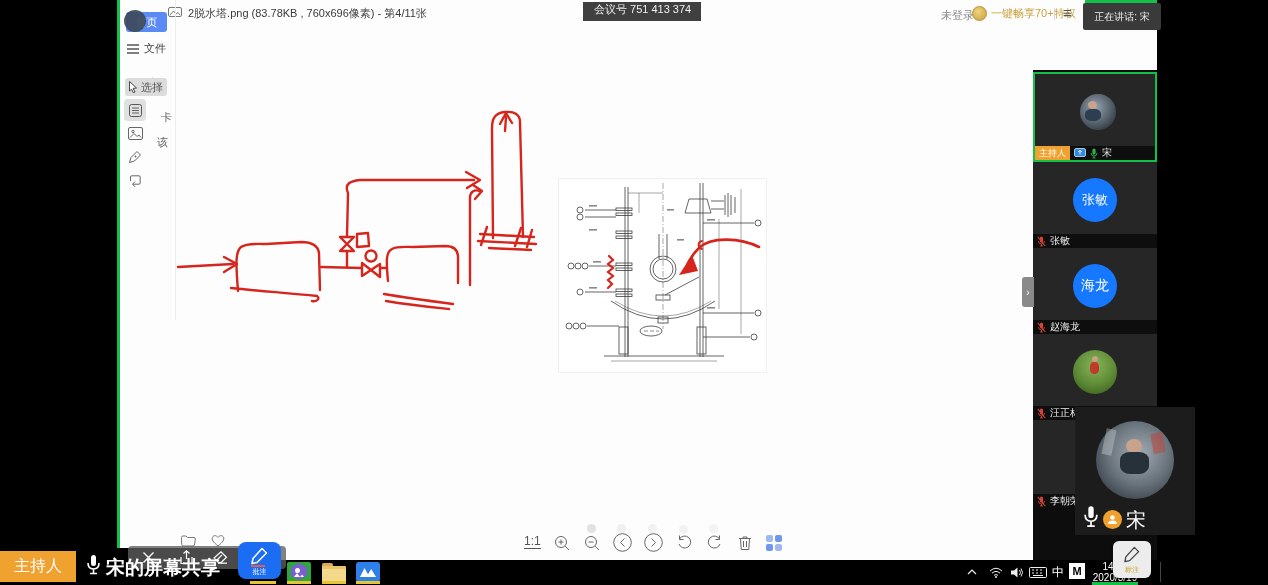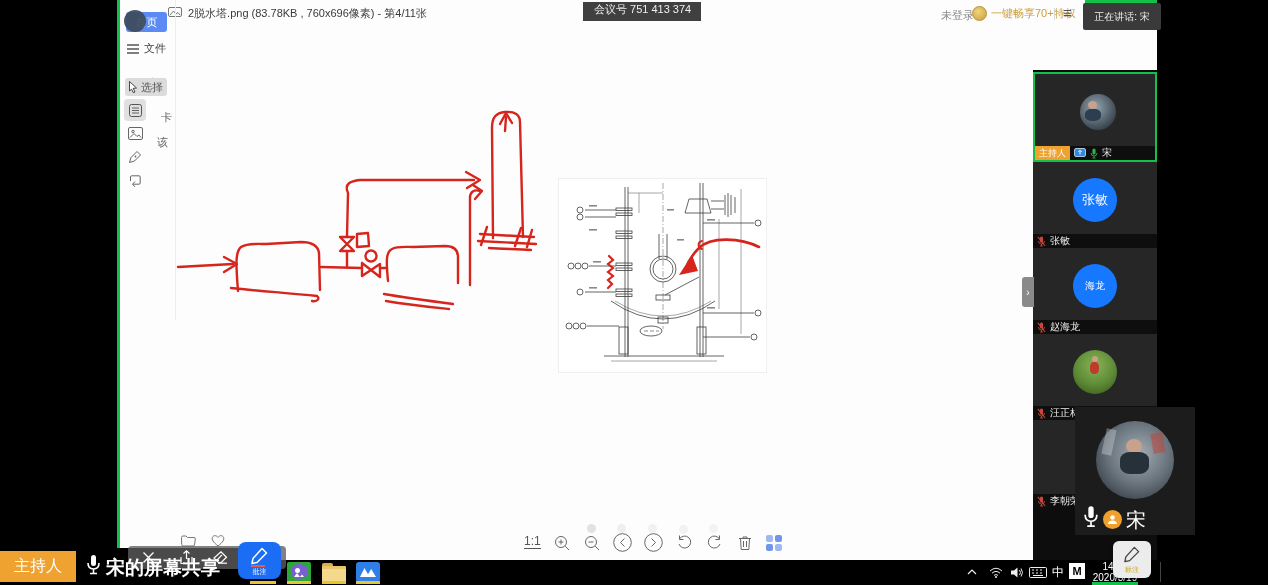--- a/index.html
+++ b/index.html
@@ -324,21 +324,21 @@
       <svg width="9" height="11" viewBox="0 0 9 11" style="margin:0 0 0 4px">
         <rect x="2.9" y="0.5" width="3.2" height="6" rx="1.6" fill="#d04437"></rect>
         <path d="M1.5 5 Q1.5 8 4.5 8 Q7.5 8 7.5 5 M4.5 8 V10 M3 10 H6" stroke="#d04437" fill="none" stroke-width="0.9"></path>
         <path d="M0.8 0.8 L8.2 10" stroke="#d04437" stroke-width="1.1"></path>
       </svg>
       <span style="margin-left:4px">张敏</span>
     </div>
   </div>
 
   <div class="t tile" style="top:248px;height:86px">
-    <div class="bluecircle" style="position:absolute;left:40px;top:16px;width:44px;height:44px;font-size:10px">海龙</div>
+    <div class="bluecircle" style="position:absolute;left:40px;top:16px;width:44px;height:44px;font-size:14px">海龙</div>
     <div class="namebar">
       <svg width="9" height="11" viewBox="0 0 9 11" style="margin:0 0 0 4px">
         <rect x="2.9" y="0.5" width="3.2" height="6" rx="1.6" fill="#d04437"></rect>
         <path d="M1.5 5 Q1.5 8 4.5 8 Q7.5 8 7.5 5 M4.5 8 V10 M3 10 H6" stroke="#d04437" fill="none" stroke-width="0.9"></path>
         <path d="M0.8 0.8 L8.2 10" stroke="#d04437" stroke-width="1.1"></path>
       </svg>
       <span style="margin-left:4px">赵海龙</span>
     </div>
   </div>
 

